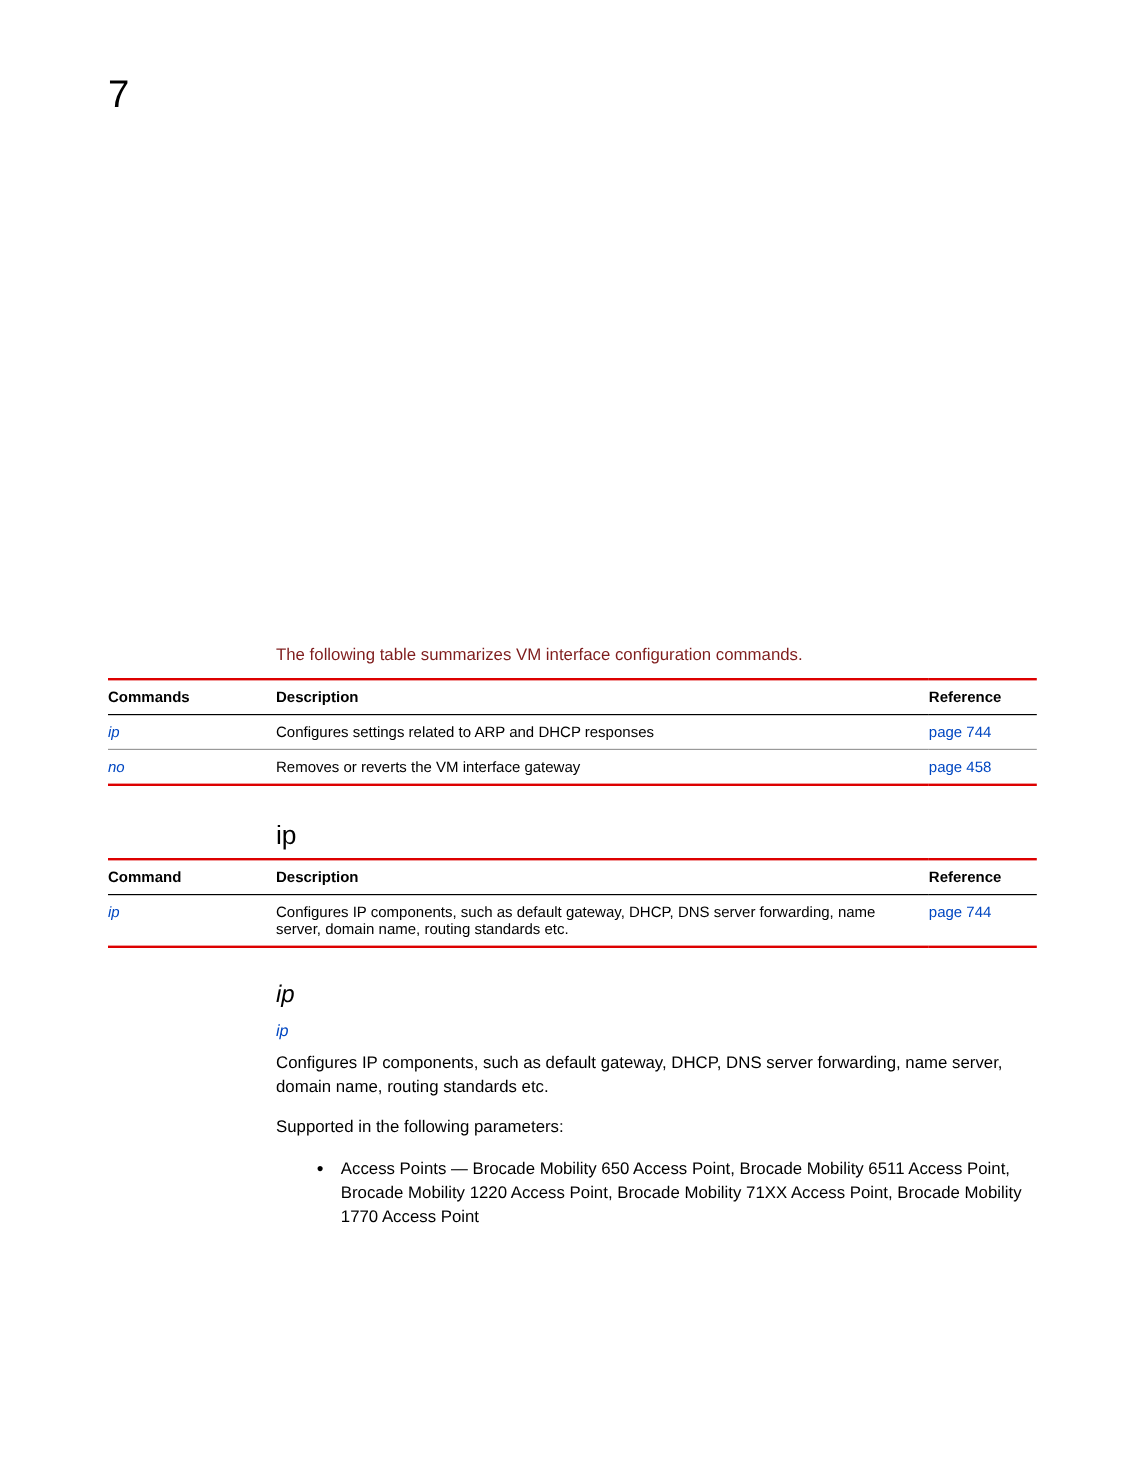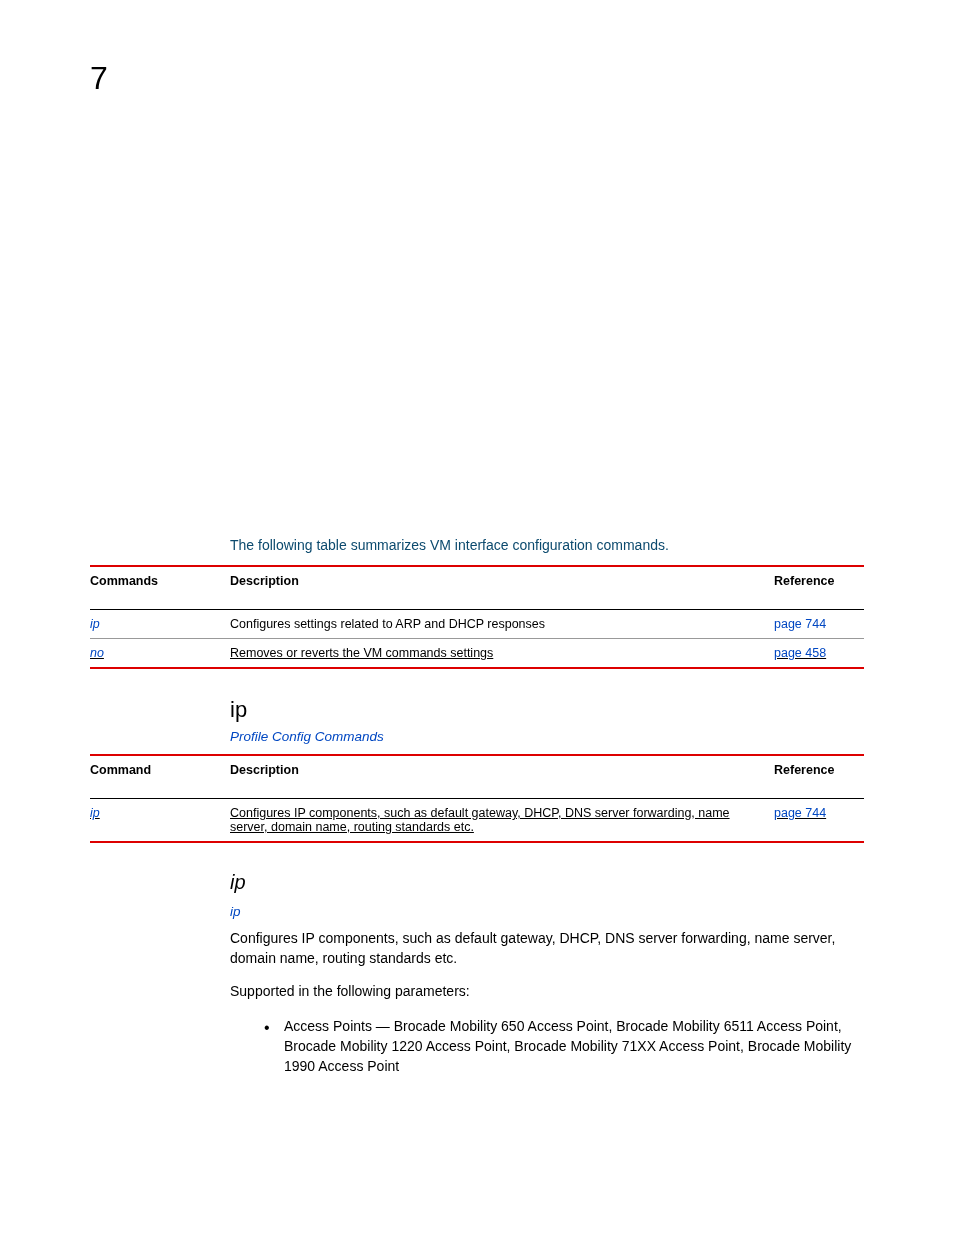--- a/index.html
+++ b/index.html
@@ -20,47 +20,46 @@
     font-family: Arial, sans-serif;
     margin-bottom: 440px;
   }
   .content-col {
     margin-left: 140px;
     margin-right: 0;
   }
   .intro {
     font-size: 14px;
     margin-bottom: 12px;
-    color: #0c4a6e;
+    color: #7f1d1d;
   }
   .tbl {
     width: 100%;
     border-collapse: collapse;
     font-size: 12.5px;
     margin-bottom: 28px;
   }
   .tbl thead tr {
     border-top: 2px solid #d00;
     border-bottom: 1px solid #000;
   }
   .tbl th {
     text-align: left;
     font-weight: bold;
-    padding: 7px 8px 21px 0;
+    padding: 7px 8px 7px 0;
     font-family: Arial, sans-serif;
     font-size: 12.5px;
   }
   .tbl td {
     padding: 7px 8px 7px 0;
     vertical-align: top;
     border-bottom: 1px solid #999;
   }
   .tbl tbody tr:last-child td {
     border-bottom: 2px solid #d00;
-    text-decoration: underline;
   }
   .col-cmd { width: 140px; }
   .col-ref { width: 90px; }
   .link {
     color: #0047c2;
     font-style: italic;
   }
   .link-noit {
     color: #0047c2;
     font-style: normal;
@@ -127,29 +126,28 @@
       </tr>
     </thead>
     <tbody>
       <tr>
         <td><span class="link">ip</span></td>
         <td>Configures settings related to ARP and DHCP responses</td>
         <td><span class="link-noit">page 744</span></td>
       </tr>
       <tr>
         <td><span class="link">no</span></td>
-        <td>Removes or reverts the VM commands settings</td>
+        <td>Removes or reverts the VM interface gateway</td>
         <td><span class="link-noit">page 458</span></td>
       </tr>
     </tbody>
   </table>
 
   <div class="content-col">
     <h2 class="section-h">ip</h2>
-    <span class="sub-link">Profile Config Commands</span>
   </div>
 
   <table class="tbl">
     <thead>
       <tr>
         <th class="col-cmd">Command</th>
         <th>Description</th>
         <th class="col-ref">Reference</th>
       </tr>
     </thead>
@@ -161,16 +159,16 @@
       </tr>
     </tbody>
   </table>
 
   <div class="content-col">
     <h3 class="section-h-italic">ip</h3>
     <span class="sub-link">ip</span>
     <p class="body-text">Configures IP components, such as default gateway, DHCP, DNS server forwarding, name server, domain name, routing standards etc.</p>
     <p class="body-text">Supported in the following parameters:</p>
     <ul class="bullets">
-      <li>Access Points — Brocade Mobility 650 Access Point, Brocade Mobility 6511 Access Point, Brocade Mobility 1220 Access Point, Brocade Mobility 71XX Access Point, Brocade Mobility 1990 Access Point</li>
+      <li>Access Points — Brocade Mobility 650 Access Point, Brocade Mobility 6511 Access Point, Brocade Mobility 1220 Access Point, Brocade Mobility 71XX Access Point, Brocade Mobility 1770 Access Point</li>
     </ul>
   </div>
 </div>
 
 </body></html>

